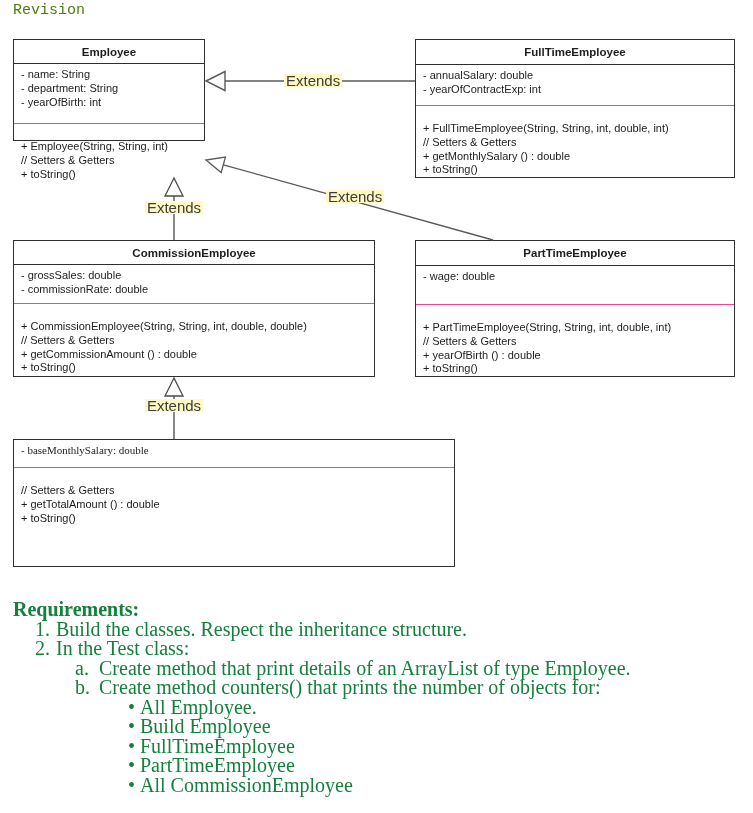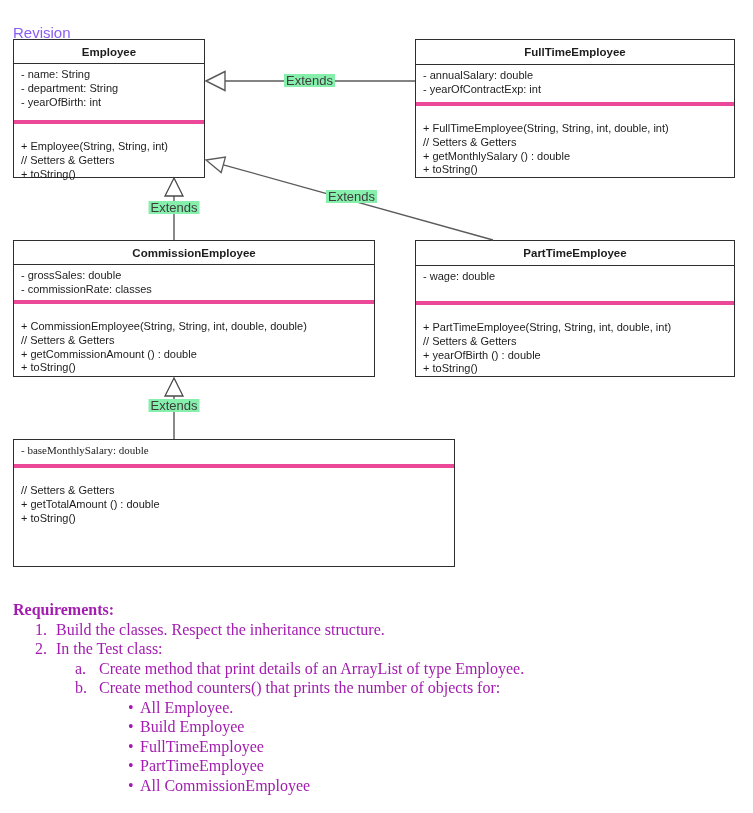--- a/index.html
+++ b/index.html
@@ -12,24 +12,24 @@
     width: 753px;
     height: 813px;
     background: #ffffff;
     font-family: "Liberation Sans", sans-serif;
     color: #1c1c1c;
     overflow: hidden;
   }
   .page-title {
     position: absolute;
     left: 13px;
-    top: 24px;
-    font-family: Liberation Sans, sans-serif;
+    top: 2px;
+    font-family: Liberation Mono, monospace;
     font-size: 15px;
-    color: #8b5cf6;
+    color: #4d7c0f;
   }
   
   .uml-box {
     position: absolute;
     border: 1px solid #2e2e2e;
     background: #ffffff;
     box-sizing: border-box;
     display: flex;
     flex-direction: column;
     z-index: 2;
@@ -43,21 +43,21 @@
     display: flex;
     align-items: center;
     justify-content: center;
   }
   .uml-section {
     box-sizing: border-box;
     padding: 4px 7px 0 7px;
   }
   .uml-attrs {
     flex: 0 0 auto;
-    border-bottom: 4px solid #ec4899;
+    border-bottom: 1px solid #ec4899;
   }
   .uml-methods {
     flex: 1 1 auto;
     margin-top: 12px;
   }
   .uml-line {
     font-size: 11px;
     line-height: 13.8px;
     white-space: nowrap;
   }
@@ -65,37 +65,37 @@
   #arrow-layer {
     position: absolute;
     left: 0;
     top: 0;
     z-index: 4;
     pointer-events: none;
   }
   .connector-label {
     position: absolute;
     z-index: 5;
-    background: #86efac;
-    font-size: 13px;
+    background: #fef9c3;
+    font-size: 15px;
     color: #3d3d3d;
     padding: 0 2px;
     line-height: 13px;
   }
   .center-x { transform: translateX(-50%); }
   
   .requirements {
     position: absolute;
     left: 13px;
     top: 600px;
     width: 710px;
     font-family: "Liberation Serif", serif;
-    font-size: 16px;
+    font-size: 20px;
     line-height: 19.5px;
-    color: #a21caf;
+    color: #15803d;
   }
   .req-heading {
     font-weight: bold;
   }
   .req-row {
     display: flex;
   }
   .req-row .marker {
     flex: 0 0 auto;
   }
@@ -106,21 +106,21 @@
   .lvl3 { padding-left: 115px; }
   .lvl3 .marker { width: 12px; }
 </style>
 </head>
 <body>
 
 <div id="canvas">
 
   <div class="page-title">Revision</div>
 
-  <div class="uml-box" style="left:13px; top:39px; width:192px; height:139px;">
+  <div class="uml-box" style="left:13px; top:39px; width:192px; height:102px;">
     <div class="uml-title" style="height:23px;">Employee</div>
     <div class="uml-section uml-attrs" style="height:60px;">
       <div class="uml-line">- name: String</div>
       <div class="uml-line">- department: String</div>
       <div class="uml-line">- yearOfBirth: int</div>
     </div>
     <div class="uml-section uml-methods">
       <div class="uml-line">+ Employee(String, String, int)</div>
       <div class="uml-line">// Setters &amp; Getters</div>
       <div class="uml-line">+ toString()</div>
@@ -138,21 +138,21 @@
       <div class="uml-line">// Setters &amp; Getters</div>
       <div class="uml-line">+ getMonthlySalary () : double</div>
       <div class="uml-line">+ toString()</div>
     </div>
   </div>
 
   <div class="uml-box" style="left:13px; top:240px; width:362px; height:137px;">
     <div class="uml-title" style="height:23px;">CommissionEmployee</div>
     <div class="uml-section uml-attrs" style="height:39px;">
       <div class="uml-line">- grossSales: double</div>
-      <div class="uml-line">- commissionRate: classes</div>
+      <div class="uml-line">- commissionRate: double</div>
     </div>
     <div class="uml-section uml-methods">
       <div class="uml-line">+ CommissionEmployee(String, String, int, double, double)</div>
       <div class="uml-line">// Setters &amp; Getters</div>
       <div class="uml-line">+ getCommissionAmount () : double</div>
       <div class="uml-line">+ toString()</div>
     </div>
   </div>
 
   <div class="uml-box" style="left:415px; top:240px; width:320px; height:137px;">

